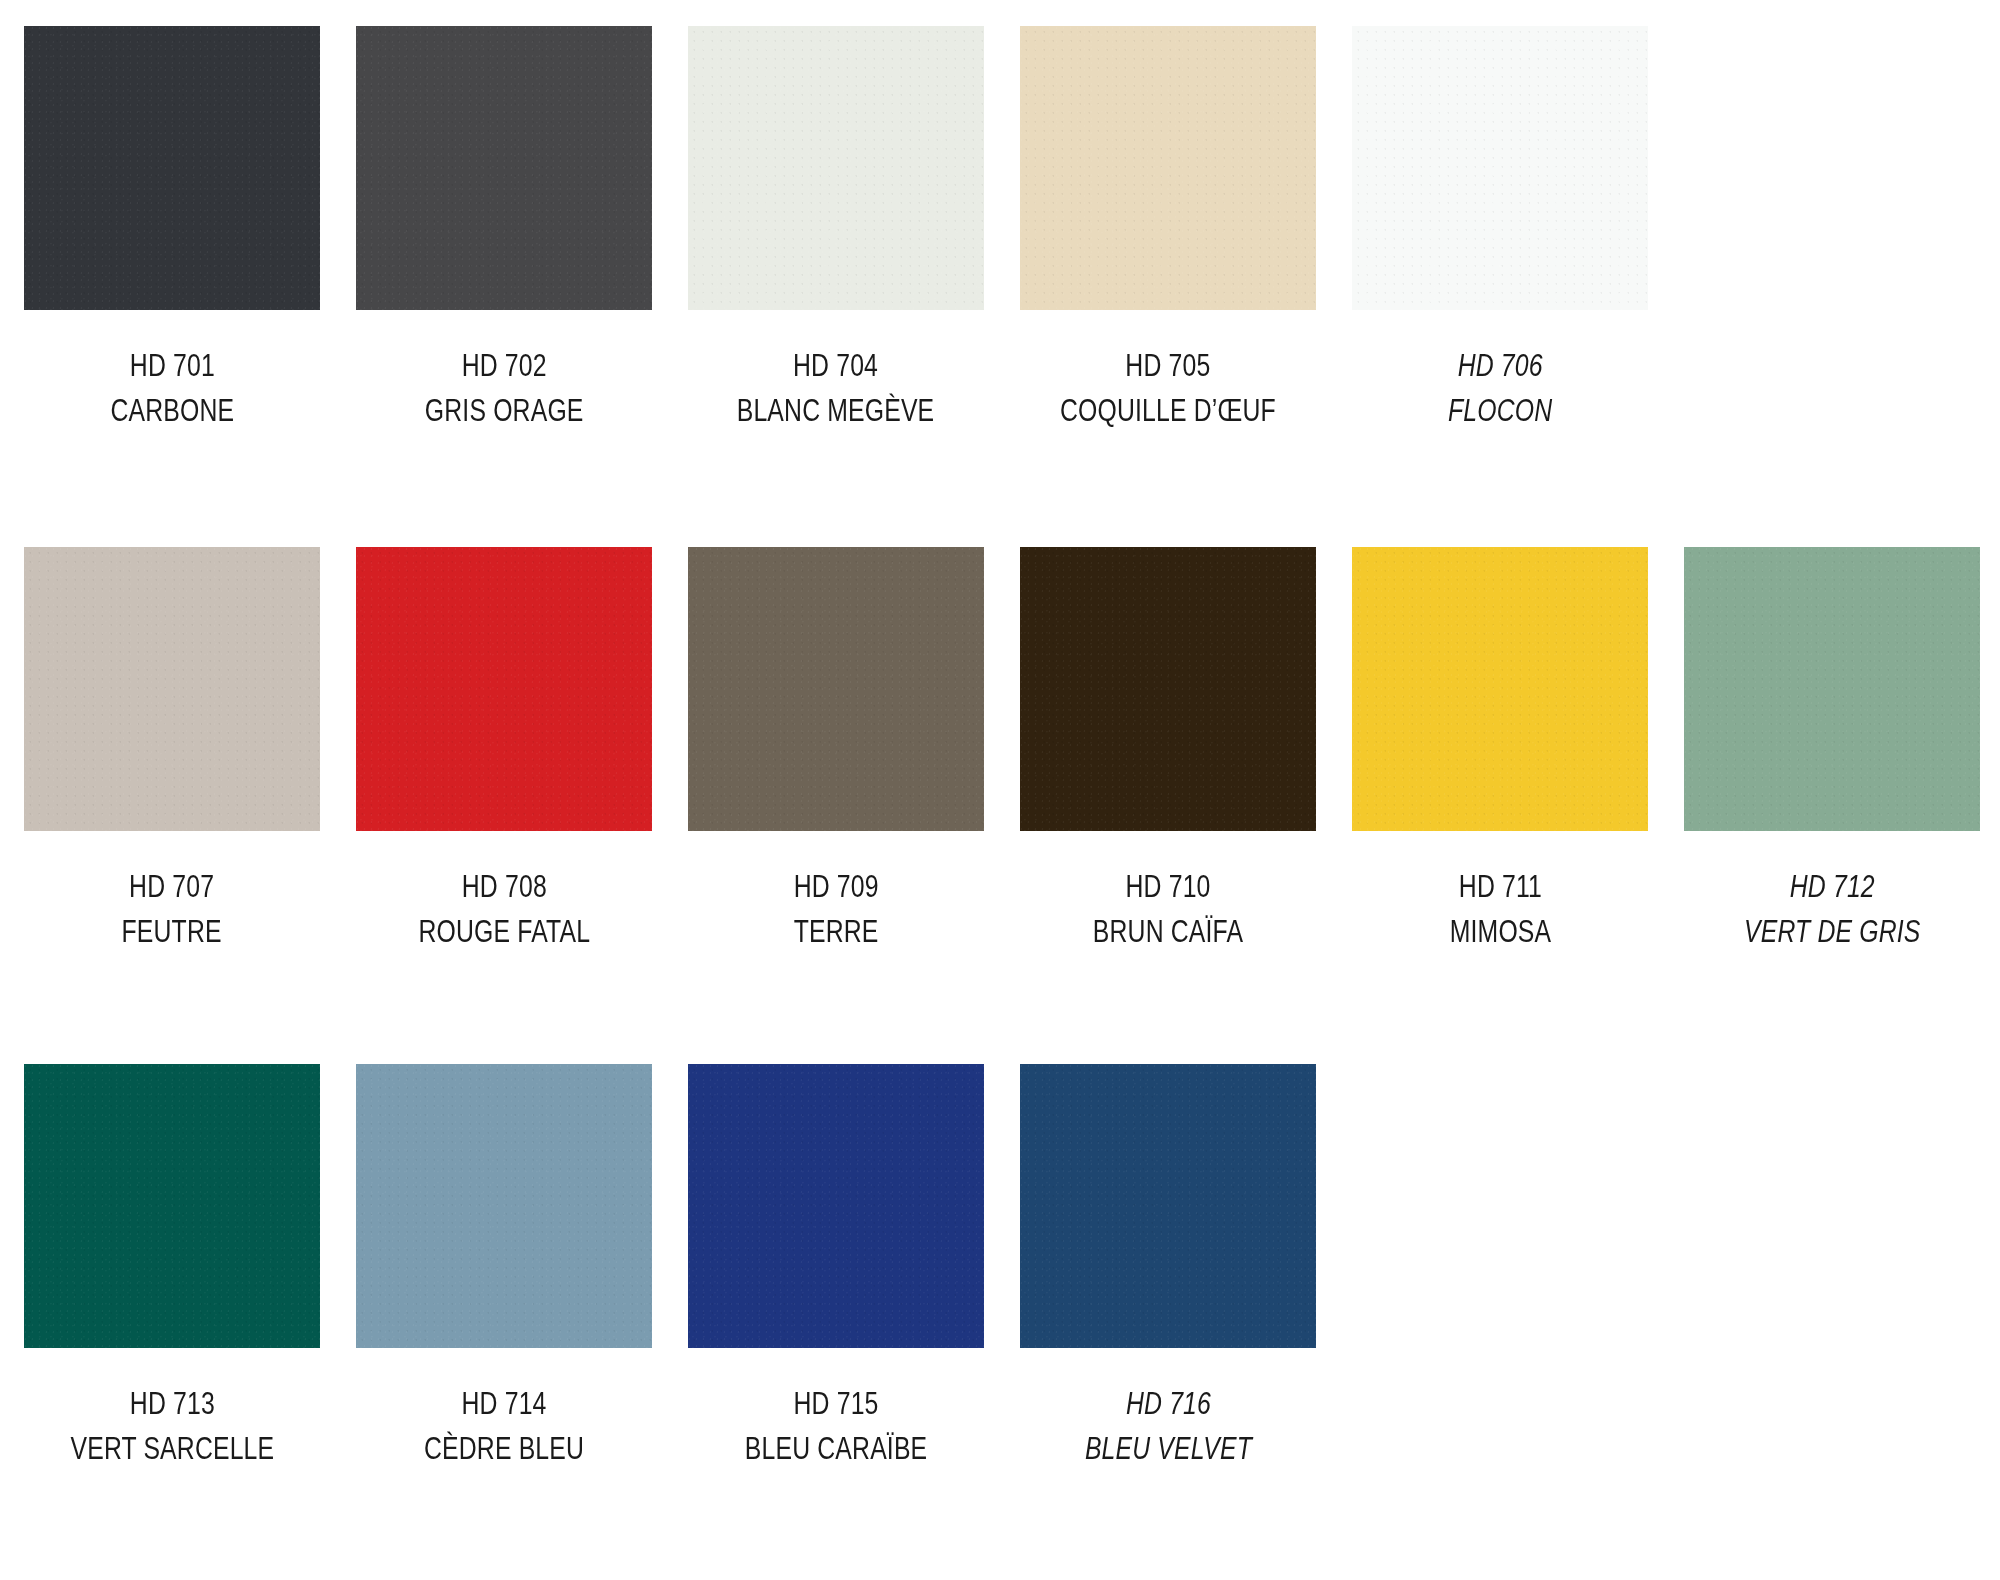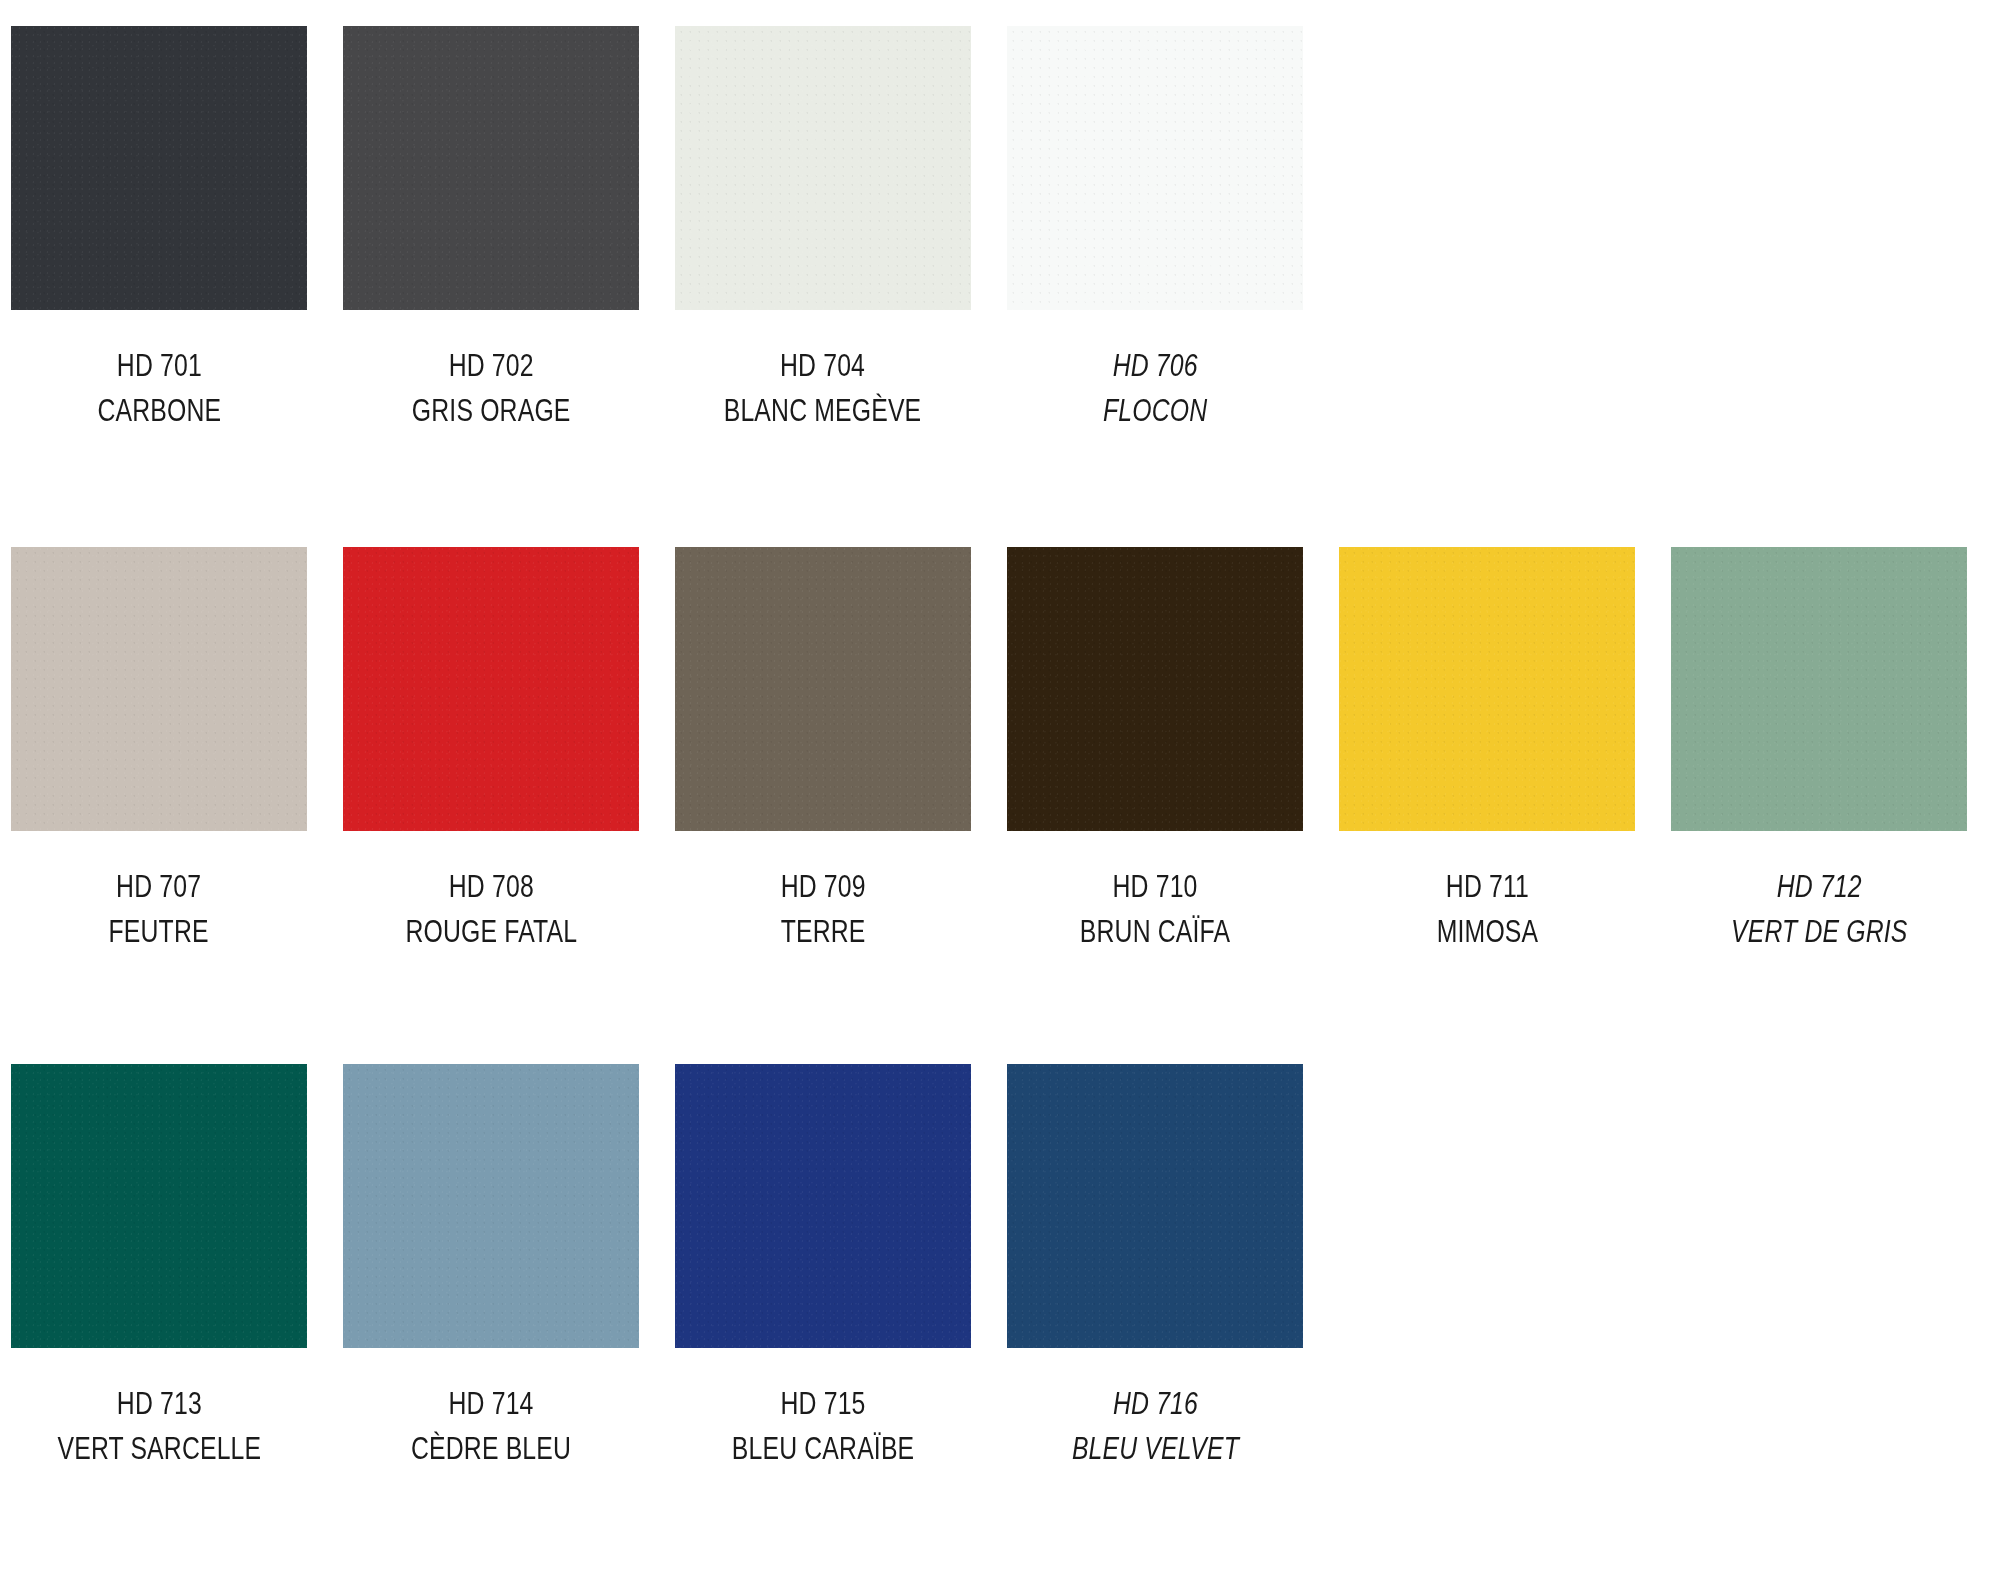--- a/index.html
+++ b/index.html
@@ -22,21 +22,21 @@
     padding: 26px 0 0 0;
     background: #ffffff;
     position: relative;
   }
 
   .palette-row {
     display: flex;
     flex-direction: row;
     align-items: flex-start;
     justify-content: flex-start;
-    padding-left: 11px;
+    padding-left: 24px;
     margin-bottom: 0;
   }
 
   .swatch-cell {
     width: 296px;
     margin-right: 36px;
     display: flex;
     flex-direction: column;
     align-items: center;
   }
@@ -118,20 +118,27 @@
 
 
     <div class="swatch-cell">
       <div class="swatch-chip" style="background-color: rgb(233, 236, 229);"></div>
       <div class="swatch-label">
         <span class="swatch-code">HD 704</span>
         <span class="swatch-name">BLANC MEGÈVE</span>
       </div>
     </div>
 
+    <div class="swatch-cell">
+      <div class="swatch-chip" style="background-color: rgb(233, 218, 189);"></div>
+      <div class="swatch-label">
+        <span class="swatch-code">HD 705</span>
+        <span class="swatch-name">COQUILLE D’ŒUF</span>
+      </div>
+    </div>
 
     <div class="swatch-cell">
       <div class="swatch-chip" style="background-color: rgb(247, 249, 248);"></div>
       <div class="swatch-label">
         <span class="swatch-code">HD 706</span>
         <span class="swatch-name">FLOCON</span>
       </div>
     </div>
 
   </div>

